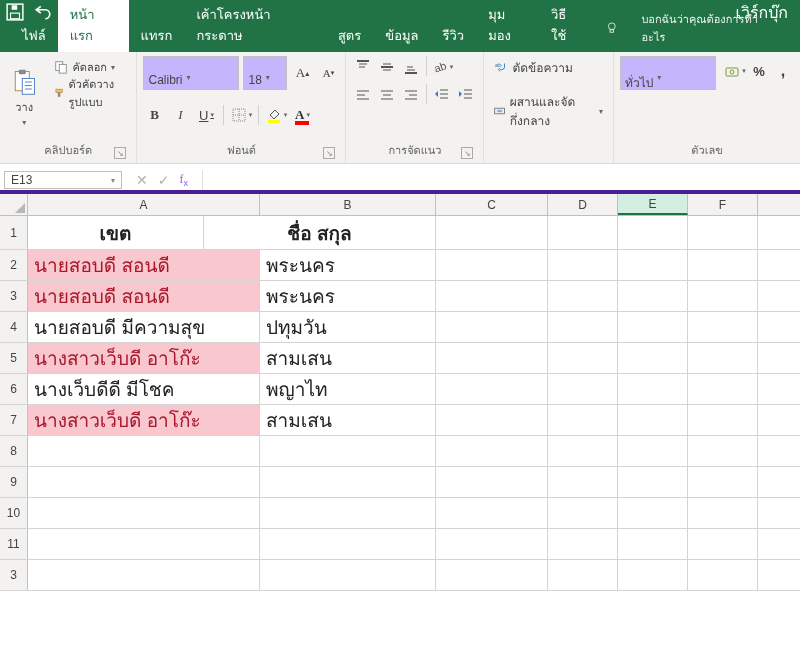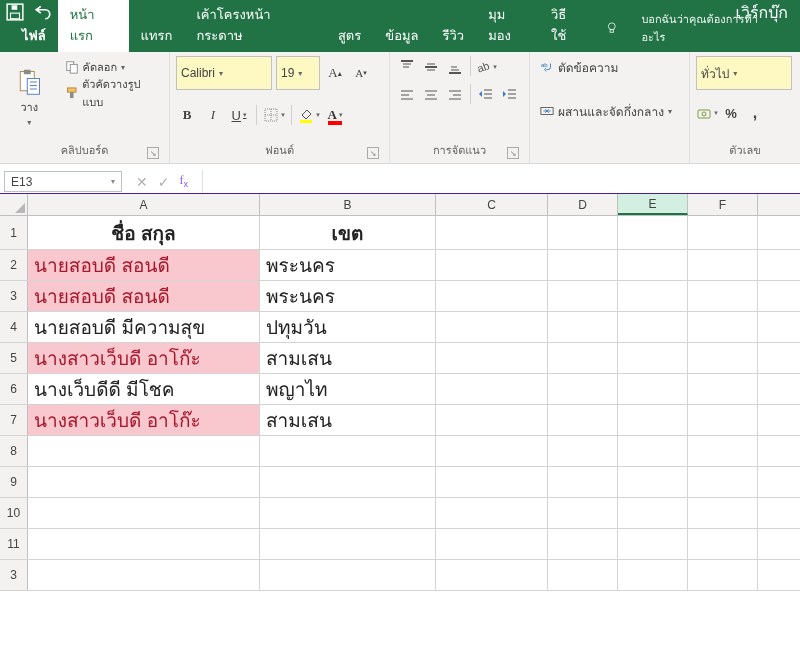--- a/index.html
+++ b/index.html
@@ -8,21 +8,21 @@
   
   .titlebar { background: #217346; height: 24px; display: flex; align-items: center; padding: 0 6px; color: #fff; }
   .qat { display: flex; gap: 10px; align-items: center; }
   .qat-item { width: 18px; height: 18px; display: flex; align-items: center; justify-content: center; cursor: pointer; }
   .titlebar .spacer { flex: 1; }
   .book-title { font-size: 16px; padding-right: 6px; }
 
   
   .tabs { background: #217346; height: 28px; display: flex; align-items: flex-end; padding: 0 10px; color: #fff; font-size: 13px; }
   .tab { padding: 6px 12px; cursor: pointer; }
-  .tab.file { font-weight: 700; }
+  .tab.file { font-weight: 400; }
   .tab.active { background: #fff; color: #217346; }
   .tab.tell { display: flex; align-items: center; gap: 23px; font-size: 11px; opacity: .9; }
   .bulb { width: 14px; height: 14px; }
 
   
   .ribbon { background: #f3f2f1; border-bottom: 1px solid #d8d8d8; height: 112px; display: flex; }
   .group { border-right: 1px solid #e0e0e0; padding: 4px 6px 2px 6px; display: flex; flex-direction: column; justify-content: space-between; position: relative; }
   .group-body { flex: 1; display: flex; gap: 8px; }
   .group-label { text-align: center; font-size: 11px; color: #666; padding: 2px 0; position: relative; }
   .dlg-launch { position: absolute; right: 4px; bottom: 2px; width: 12px; height: 12px; border: 1px solid #aaa; font-size: 8px; display: flex; align-items: center; justify-content: center; color: #888; cursor: pointer; }
@@ -30,35 +30,35 @@
   .big-btn { display: flex; flex-direction: column; align-items: center; justify-content: center; width: 48px; font-size: 11px; gap: 2px; cursor: pointer; }
   .big-btn svg { width: 28px; height: 28px; }
   .caret { font-size: 8px; color: #666; }
 
   .small-buttons { display: flex; flex-direction: column; gap: 4px; font-size: 11px; }
   .small-btn { display: flex; align-items: center; gap: 4px; cursor: pointer; height: 22px; padding: 0 4px; }
   .small-btn svg { width: 14px; height: 14px; }
 
   .font-row1 { display: flex; gap: 4px; align-items: center; }
   .font-row2 { display: flex; gap: 4px; align-items: center; margin-top: 6px; }
-  .combo { border: 1px solid #c0c0c0; background: #fef9c3; height: 22px; display: flex; align-items: center; padding: 16px 4px; font-size: 12px; cursor: pointer; }
+  .combo { border: 1px solid #c0c0c0; background: #c4b5fd; height: 22px; display: flex; align-items: flex-start; padding: 16px 4px; font-size: 12px; cursor: pointer; }
   .combo .dd { margin-left: 4px; font-size: 8px; color: #666; }
   .btn { width: 22px; height: 22px; display: flex; align-items: center; justify-content: center; cursor: pointer; font-size: 13px; }
   .btn.bold { font-weight: bold; font-family: "Times New Roman"; }
   .btn.italic { font-style: italic; font-family: "Times New Roman"; }
   .btn.under { text-decoration: underline; font-family: "Times New Roman"; }
   .btn .dd { font-size: 7px; margin-left: 2px; color: #666; }
   .sep { width: 1px; height: 20px; background: #d0d0d0; margin: 0 2px; }
   .align-row { display: flex; gap: 2px; }
 
   .num-row1 { display: flex; }
   .num-row2 { display: flex; gap: 2px; margin-top: 4px; }
 
   
-  .formula-bar { height: 24px; border-bottom: 1px solid #4c1d95; display: flex; align-items: stretch; background: #fff; margin-top: 6px; }
+  .formula-bar { height: 24px; border-bottom: 4px solid #4c1d95; display: flex; align-items: stretch; background: #fff; margin-top: 6px; }
   .name-box { width: 118px; border: 1px solid #c0c0c0; margin: 1px 0 1px 4px; display: flex; align-items: center; padding: 0 6px; font-size: 12px; background: #fff; cursor: text; }
   .name-box .dd { margin-left: auto; font-size: 8px; color: #888; }
   .fx-buttons { display: flex; align-items: center; gap: 10px; padding: 0 14px; color: #b0b0b0; }
   .fx-btn { cursor: pointer; font-size: 14px; }
   .fx-label { font-family: "Times New Roman"; color: #8b5cf6; cursor: pointer; }
   .formula-input { flex: 1; border-left: 1px solid #e0e0e0; padding: 0 6px; display: flex; align-items: center; cursor: text; }
 
   
   .grid { position: relative; }
   .col-headers { display: flex; height: 22px; border-bottom: 1px solid #c0c0c0; background: #f3f2f1; }
@@ -170,21 +170,21 @@
   </div>
 
   <div class="group" style="width:220px">
     <div class="group-body" style="flex-direction:column">
       <div class="font-row1">
         <div class="combo" style="width:96px">
           <span>Calibri</span>
             <span class="dd">▾</span>
         </div>
         <div class="combo" style="width:44px">
-          <span>19</span>
+          <span>18</span>
             <span class="dd">▾</span>
         </div>
         <div class="btn" style="font-family:serif">A<span style="font-size:8px;vertical-align:super">▴</span></div>
         <div class="btn" style="font-family:serif;font-size:11px">A<span style="font-size:7px;vertical-align:super">▾</span></div>
       </div>
       <div class="font-row2">
         <div class="btn bold">B</div>
         <div class="btn italic">I</div>
         <div class="btn under">
             <span>U</span>
@@ -316,21 +316,21 @@
             <path d="M6 6 l2 2 l-2 2 M10 6 l-2 2 l2 2" fill="none" stroke="#2e75b6"></path>
           </svg>
         <span>ผสานและจัดกึ่งกลาง</span>
         <span class="caret">▾</span>
       </div>
     </div>
     <div class="group-label">&nbsp;</div>
   </div>
 
   <div class="group" style="flex:1;border-right:none">
-    <div class="group-body" style="flex-direction:column">
+    <div class="group-body" style="flex-direction:row">
       <div class="num-row1">
         <div class="combo" style="width:96px">
           <span>ทั่วไป</span>
             <span class="dd">▾</span>
         </div>
       </div>
       <div class="num-row2">
         <div class="btn">
             <svg width="16" height="16">
               <rect x="2" y="5" width="12" height="8" rx="1" fill="none" stroke="#7a9a3c"></rect>
@@ -366,22 +366,22 @@
     <div class="col-h cA">A</div>
     <div class="col-h cB">B</div>
     <div class="col-h cC">C</div>
     <div class="col-h cD">D</div>
     <div class="col-h cE sel">E</div>
     <div class="col-h cF">F</div>
   </div>
   <div id="rows">
       <div class="row header-row">
         <div class="row-h">1</div>
+        <div class="cell cB hdr">เขต</div>
         <div class="cell cA hdr">ชื่อ สกุล</div>
-        <div class="cell cB hdr">เขต</div>
         <div class="cell cC"></div>
         <div class="cell cD"></div>
         <div class="cell cE"></div>
         <div class="cell cF"></div>
       </div>
       <div class="row">
         <div class="row-h">2</div>
         <div class="cell cA hl">นายสอบดี สอนดี</div>
         <div class="cell cB">พระนคร</div>
         <div class="cell cC"></div>

